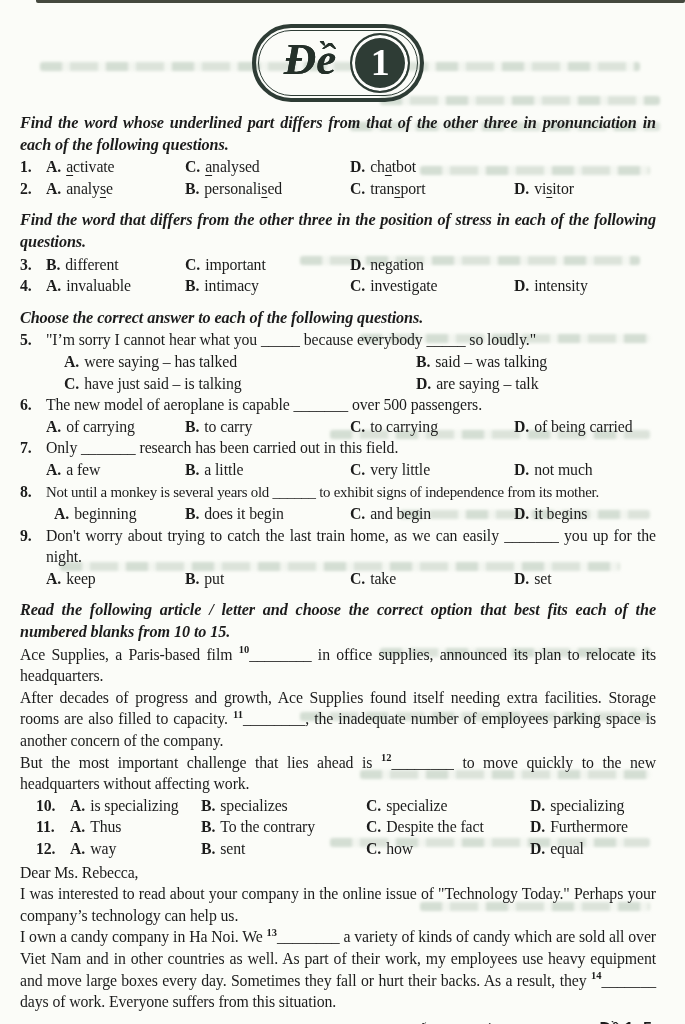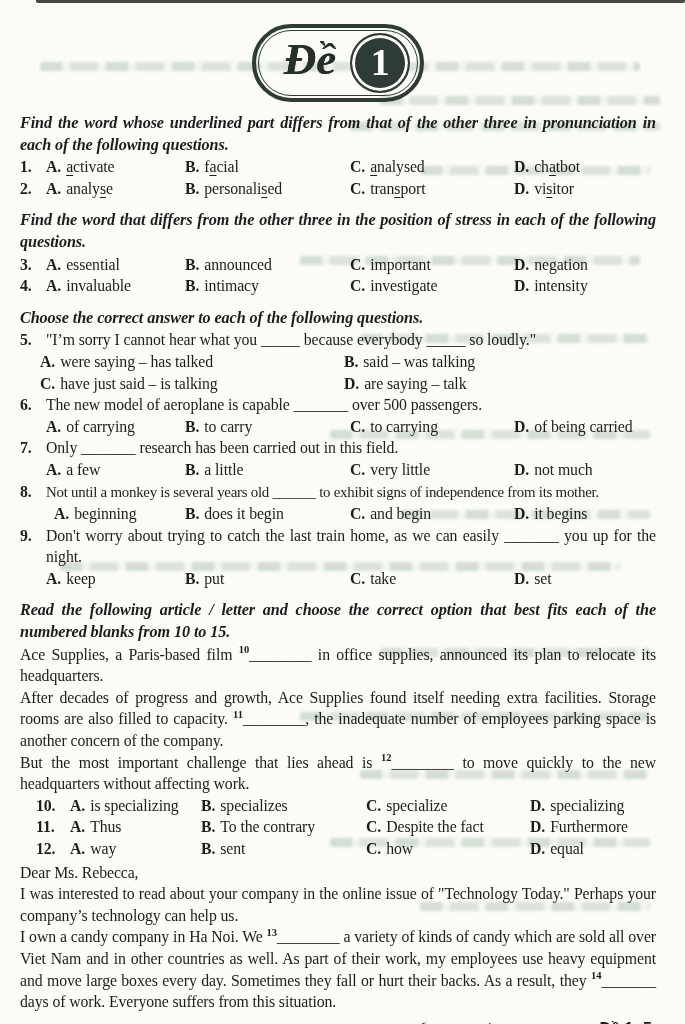--- a/index.html
+++ b/index.html
@@ -25,21 +25,21 @@
         box-shadow:inset 0 0 0 3px #fdfdfb;display:flex;align-items:center;justify-content:center;}
   .circ span{color:#fff;font-size:38px;font-weight:700;line-height:1;padding-bottom:3px;}
   
   .hdr{font-weight:700;font-style:italic;text-align:justify;margin-top:11px;font-size:16.2px;}
   .stem{display:grid;grid-template-columns:26px 1fr;align-items:baseline;}
   .stem .stx{text-align:justify;}
   .tight .stx{font-size:14.9px;letter-spacing:-0.25px;}
   .num{font-weight:700;}
   .qrow{display:grid;grid-template-columns:26px 139px 165px 164px 1fr;align-items:baseline;}
   .qrow.wide{grid-template-columns:34px 131px 165px 164px 1fr;margin-left:16px;}
-  .qrow5{display:grid;grid-template-columns:304px 1fr;margin-left:20px;align-items:baseline;}
+  .qrow5{display:grid;grid-template-columns:304px 1fr;margin-left:44px;align-items:baseline;gap:48px;}
   .L{font-weight:700;margin-right:5px;}
   .u{text-decoration:underline;text-underline-offset:2.5px;text-decoration-thickness:1.2px;}
   .para{text-align:justify;}
   .sup{vertical-align:super;font-size:10.5px;font-weight:700;line-height:0;letter-spacing:0;margin-top:26px;}
   .source{text-align:right;font-style:italic;margin-top:-21.6px;}
   .footer{margin-top:5px;text-align:right;padding-right:4px;white-space:nowrap;}
   .footer .cap{font-style:italic;font-size:12px;}
   .footer .pg{font-family:"Liberation Sans",sans-serif;font-weight:700;font-size:16px;letter-spacing:0;}
   .indent8{margin-left:8px;}
 </style>
@@ -72,39 +72,37 @@
           <span>1</span>
         </span>
     </div>
   </div>
 
   <div class="hdr">Find the word whose underlined part differs from that of the other three in pronunciation in each of the following questions.</div>
 
   <div class="qrow">
     <span class="num">1.</span>
     <span class="opt"><b class="L">A.</b><span><span></span><span class="u">a</span><span>ctivate</span></span></span>
-    <span class="opt"><b class="L">B.</b><span><span>f</span><span class="u">a</span><span>cial</span></span></span>
     <span class="opt"><b class="L">C.</b><span><span></span><span class="u">a</span><span>nalysed</span></span></span>
     <span class="opt"><b class="L">D.</b><span><span>ch</span><span class="u">a</span><span>tbot</span></span></span>
   </div>
 
   <div class="qrow">
     <span class="num">2.</span>
     <span class="opt"><b class="L">A.</b><span><span>analy</span><span class="u">s</span><span>e</span></span></span>
     <span class="opt"><b class="L">B.</b><span><span>personali</span><span class="u">s</span><span>ed</span></span></span>
     <span class="opt"><b class="L">C.</b><span><span>tran</span><span class="u">s</span><span>port</span></span></span>
     <span class="opt"><b class="L">D.</b><span><span>vi</span><span class="u">s</span><span>itor</span></span></span>
   </div>
 
   <div class="hdr">Find the word that differs from the other three in the position of stress in each of the following questions.</div>
 
   <div class="qrow">
     <span class="num">3.</span>
-    <span class="opt"><b class="L">A.</b><span>essential</span></span>
-    <span class="opt"><b class="L">B.</b><span>announced</span></span>
+    <span class="opt"><b class="L">B.</b><span>different</span></span>
     <span class="opt"><b class="L">C.</b><span>important</span></span>
     <span class="opt"><b class="L">D.</b><span>negation</span></span>
   </div>
 
   <div class="qrow">
     <span class="num">4.</span>
     <span class="opt"><b class="L">A.</b><span>invaluable</span></span>
     <span class="opt"><b class="L">B.</b><span>intimacy</span></span>
     <span class="opt"><b class="L">C.</b><span>investigate</span></span>
     <span class="opt"><b class="L">D.</b><span>intensity</span></span>

